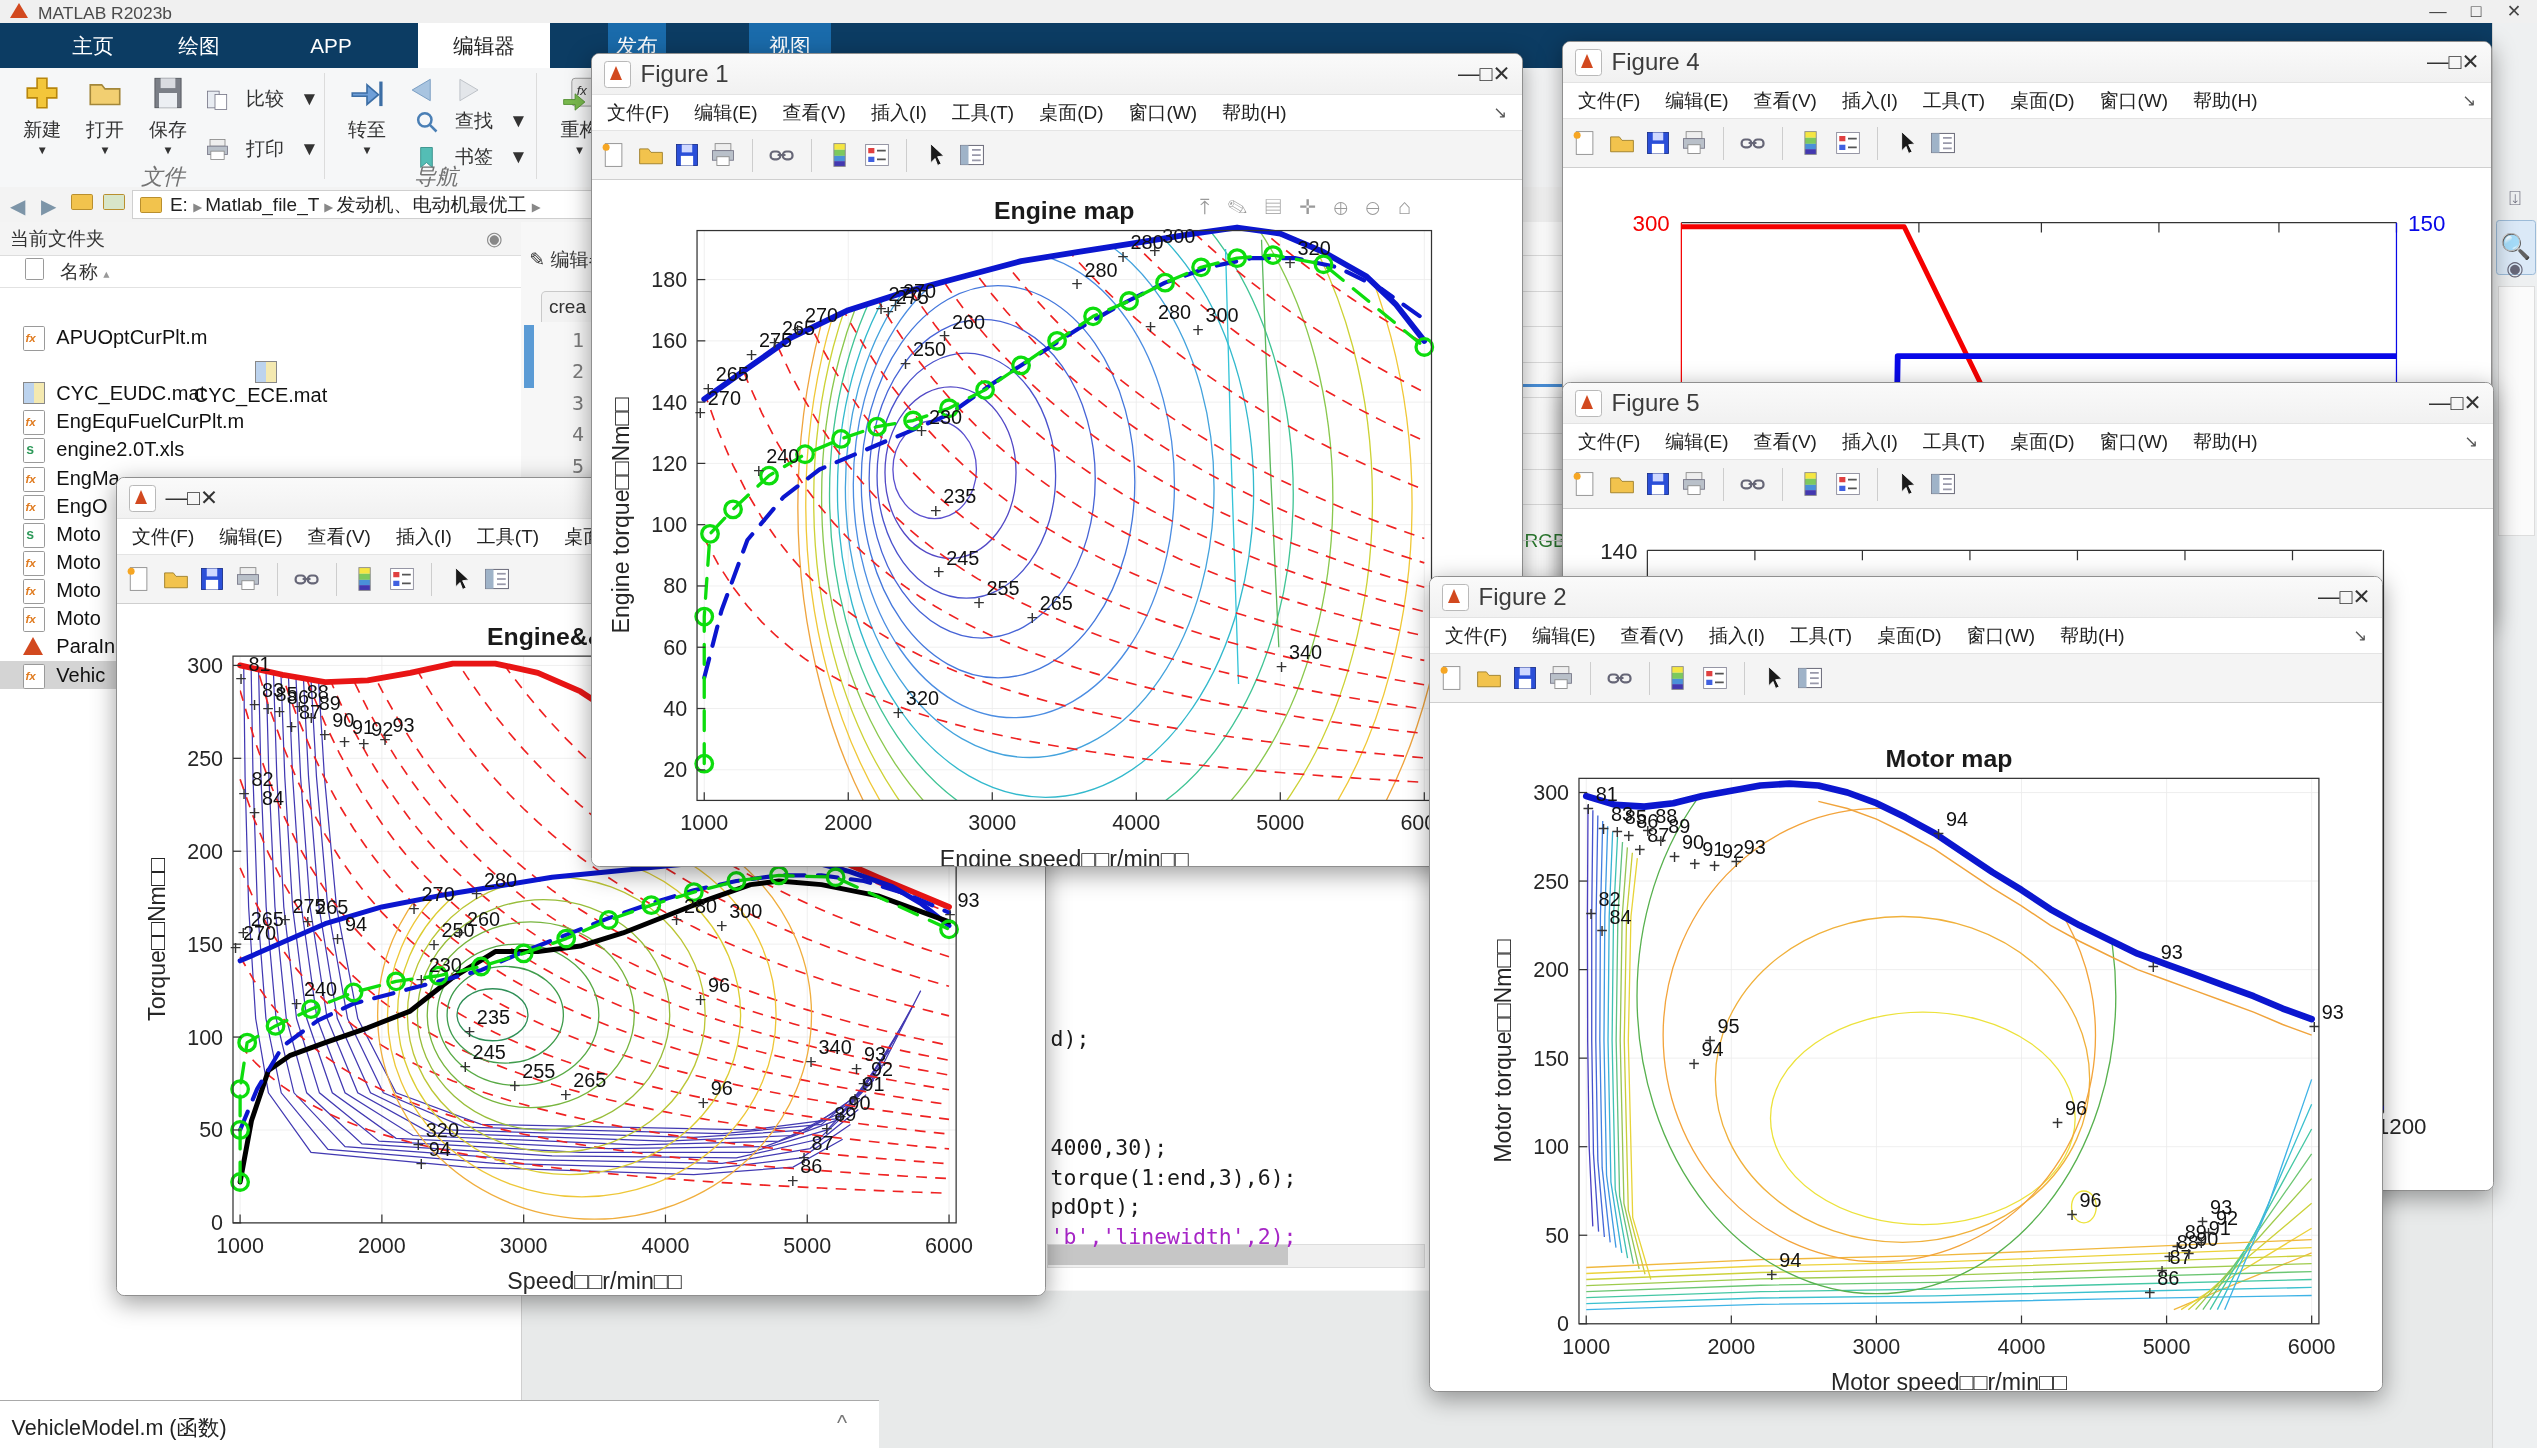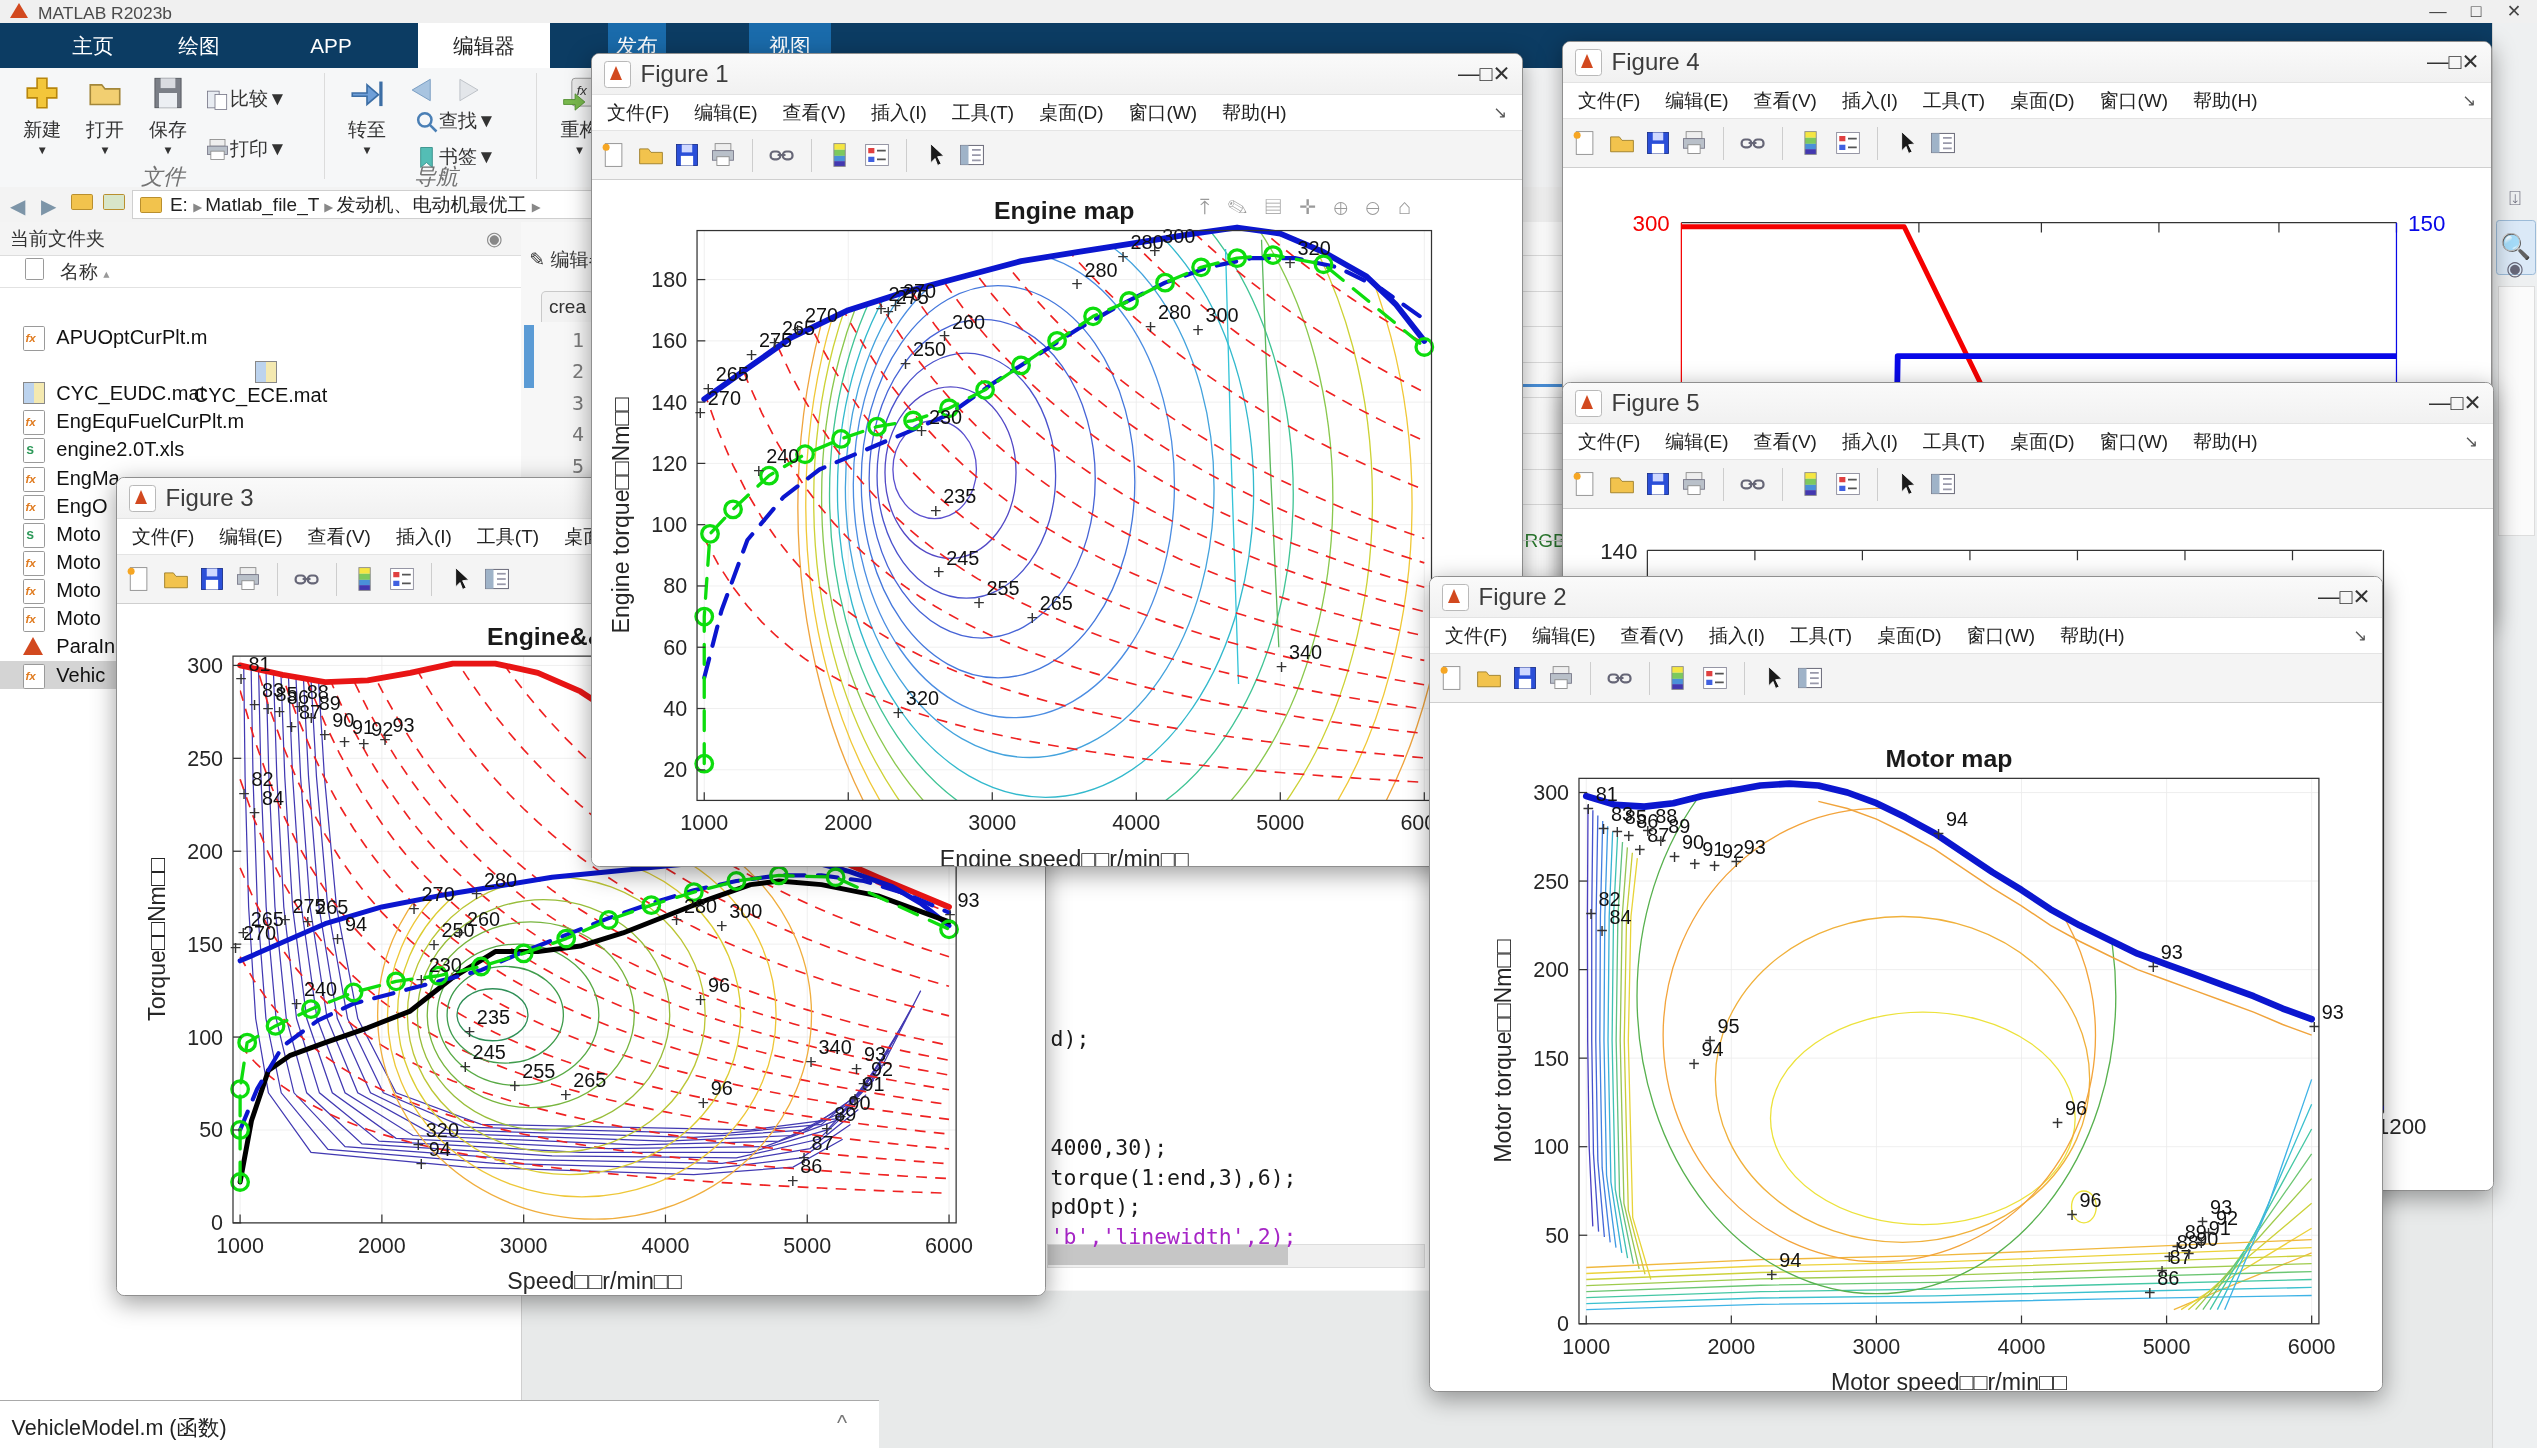--- a/index.html
+++ b/index.html
@@ -16,21 +16,21 @@
   .rtab.sel{background:#fff;color:#222;}
   .rtab.lite{background:#1a6bab;}
   #quickstrip{left:1748px;top:26.5px;width:356px;height:38px;background:#7e9db8;border-radius:3.3px;display:flex;align-items:center;justify-content:space-around;color:#e9f1f9;font-size:18px;}
   #searchbox{left:2112px;top:30px;width:308px;height:31px;background:#fff;border:0.8px solid #9db6cc;border-radius:4.1px;color:#8b8b8b;font-size:18px;line-height:31px;padding-left:10px;}
   #searchbox .mag{position:absolute;right:8.3px;top:5px;color:#2f7fd0;font-size:20px;}
   #login{left:2472px;top:33px;color:#fff;font-size:20px;}
   #toolstrip{left:0;top:68px;width:2538px;height:119px;background:#f6f7f8;border-bottom:0.8px solid #d5d5d5;}
   .tsbig{position:absolute;text-align:center;font-size:19px;color:#333;}
   .tsbig .lbl{margin-top:1px;}
   .tsbig .drop{color:#333;font-size:11.6px;}
-  .tssmall{position:absolute;font-size:19px;color:#333;display:flex;align-items:center;gap:0;}
+  .tssmall{position:absolute;font-size:19px;color:#333;display:flex;align-items:center;gap:16px;}
   .grplbl{position:absolute;top:94px;font-size:22px;color:#737373;font-style:italic;}
   .vsep{position:absolute;top:5px;width:0.8px;height:106px;background:#dcdcdc;}
   #addressbar{left:0;top:187px;width:2538px;height:35px;background:#f3f3f3;border-bottom:0.8px solid #d9d9d9;}
   .navico{font-size:20px;color:#7d95a8;margin:0 5px;}
   #crumbfield{position:absolute;left:132px;top:3.3px;width:1274px;height:26.5px;background:#fff;border:0.8px solid #cfcfcf;display:flex;align-items:center;font-size:19px;color:#222;gap:8.3px;padding-left:6.6px;}
   .crumbsep{color:#888;font-size:11.6px;}
   .folder16{width:20px;height:14px;background:#f2c34d;border:0.8px solid #b98f2e;border-radius:1.7px;}
   
   #folder-panel{left:0;top:222px;width:521px;height:1178px;background:#fff;border-right:0.8px solid #cfcfcf;}
   #fp-head{height:33px;background:#f4f4f4;border-bottom:0.8px solid #ddd;font-size:19px;color:#333;line-height:33px;padding-left:10px;}
@@ -524,21 +524,20 @@
         <line x1="992" y1="50" x2="992" y2="730" stroke="#333" stroke-width="1.5"></line>
         <line x1="930" y1="730" x2="992" y2="730" stroke="#333" stroke-width="1.5"></line>
         <polyline points="940,724 992,724" fill="none" stroke="#0808e8" stroke-width="5"></polyline>
         <text x="1014" y="756" font-size="27" fill="#262626" text-anchor="middle">1200</text>
       </svg></div>
 </div>
 
 <div class="win" id="fig3" style="left:116px;top:477px;width:928px;height:817px;z-index:30">
   <div class="wtitle">
     <span class="wicon"></span>
-    <span class="wtext">Figure 3</span>
     <span><span class="wb">—</span><span class="wb">□</span><span class="wb">✕</span></span>
   </div>
   <div class="wmenu" id="menu-fig3">
       <span>文件(F)</span>
       <span>编辑(E)</span>
       <span>查看(V)</span>
       <span>插入(I)</span>
       <span>工具(T)</span>
       <span>桌面(D)</span>
       <span>窗口(W)</span>

